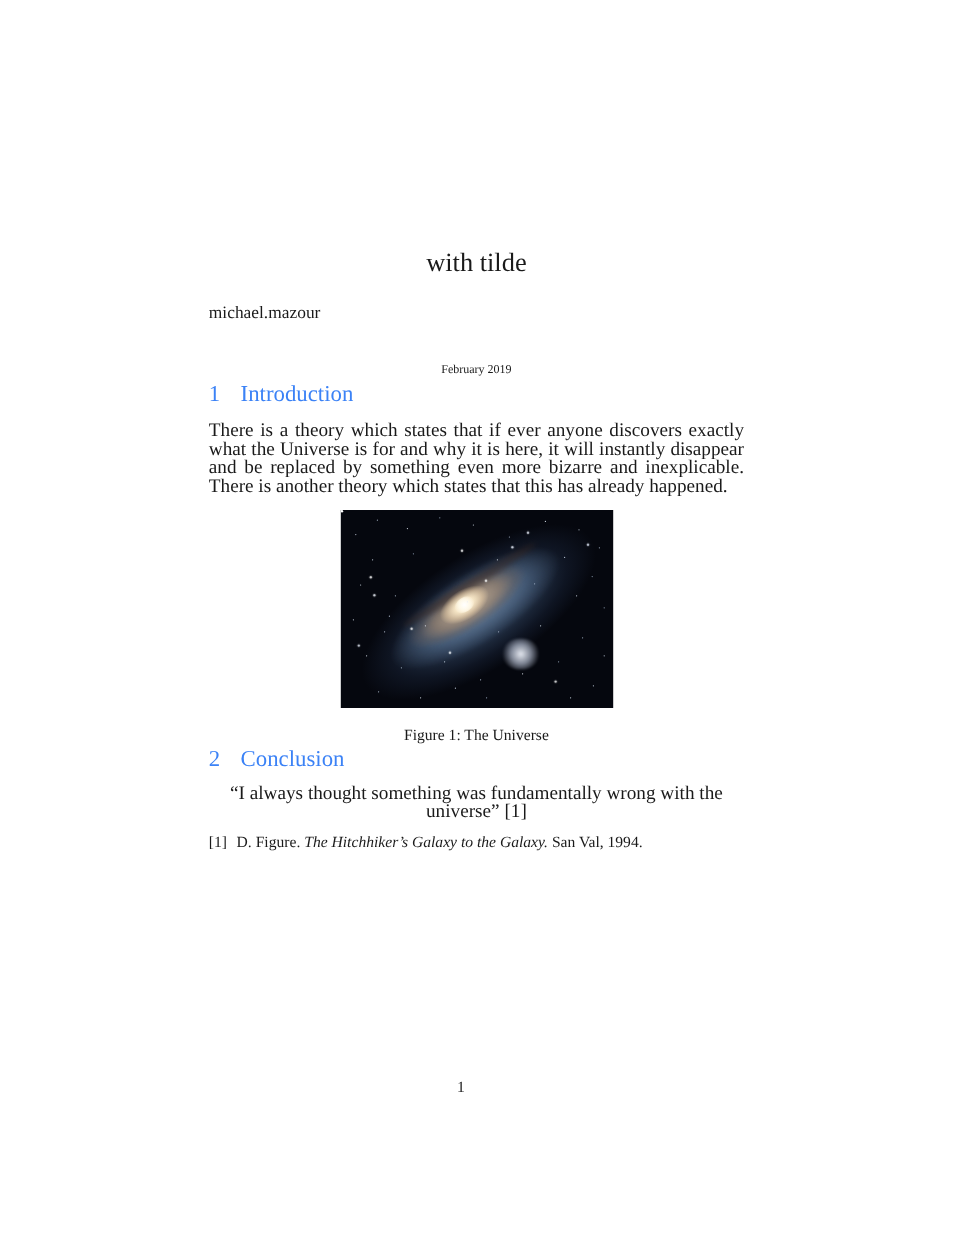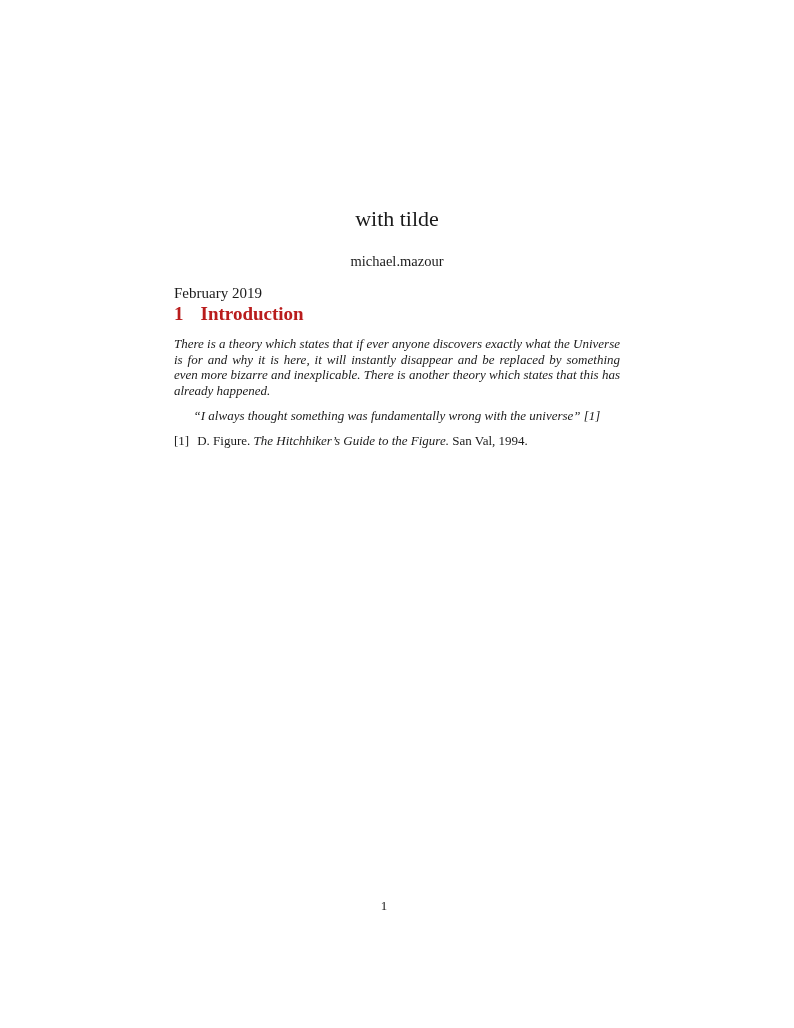--- a/index.html
+++ b/index.html
@@ -22,44 +22,43 @@
   .doc-title {
     margin-top: 206px;
     font-size: 22px;
     line-height: 26px;
     text-align: center;
   }
   .doc-author {
     margin-top: 21px;
     font-size: 14.5px;
     line-height: 17px;
-    text-align: center;
   }
   .doc-date {
-    margin-top: 15px;
-    font-size: 15px;
+    margin-top: 30px;
+    font-size: 10px;
     line-height: 17px;
+    text-align: center;
   }
   h2.section-heading {
     margin: 0;
     font-size: 19px;
     line-height: 23px;
-    font-weight: bold;
-    color: #b91c1c;
+    font-weight: normal;
+    color: #3b82f6;
   }
   .sec-num { display: inline-block; margin-right: 17px; }
   .mt-intro   { margin-top: 35px; }
   .mt-concl   { margin-top: 40px; }
   .mt-refs    { margin-top: 24px; }
   p.body-text {
     margin: 11px 0 0 0;
-    font-size: 13px;
+    font-size: 16px;
     line-height: 15.5px;
     text-align: justify;
-    font-style: italic;
   }
   p.quote { margin-top: 10px; text-align: center; }
   figure.figure { margin: 12px 0 0 0; padding: 0; }
   .figure-caption {
     margin-top: 15px;
     font-size: 13px;
     line-height: 15.5px;
     text-align: center;
   }
   .ref-entry {
@@ -173,26 +172,41 @@
   <div class="content">
 
     <div class="doc-title">with tilde</div>
     <div class="doc-author">michael.mazour</div>
     <div class="doc-date">February 2019</div>
 
     <h2 class="section-heading mt-intro"><span class="sec-num">1</span><span>Introduction</span></h2>
 
     <p class="body-text">There is a theory which states that if ever anyone discovers exactly what the Universe is for and why it is here, it will instantly disappear and be replaced by something even more bizarre and inexplicable. There is another theory which states that this has already happened.</p>
 
-
+    <figure class="figure">
+      <div class="galaxy-image">
+        <div class="galaxy-outer"></div>
+        <div class="galaxy-mid"></div>
+        <div class="galaxy-dust"></div>
+        <div class="dust-lane"></div>
+        <div class="galaxy-core"></div>
+        <div class="core-hot"></div>
+        <div class="companion-galaxy"></div>
+        <div class="stars-a"></div>
+        <div class="stars-b"></div>
+      </div>
+      <figcaption class="figure-caption">Figure 1: The Universe</figcaption>
+    </figure>
+
+    <h2 class="section-heading mt-concl"><span class="sec-num">2</span><span>Conclusion</span></h2>
 
     <p class="body-text quote">“I always thought something was fundamentally wrong with the universe” [1]</p>
 
 
     <div class="ref-entry">
       <span class="ref-marker">[1]</span>
-      <span class="ref-text"><span>D. Figure. </span><span class="italic">The Hitchhiker’s Guide to the Figure. </span><span>San Val, 1994.</span></span>
+      <span class="ref-text"><span>D. Figure. </span><span class="italic">The Hitchhiker’s Galaxy to the Galaxy. </span><span>San Val, 1994.</span></span>
     </div>
 
   </div>
 
   <div class="page-number">1</div>
 </div>
 
 </body></html>

